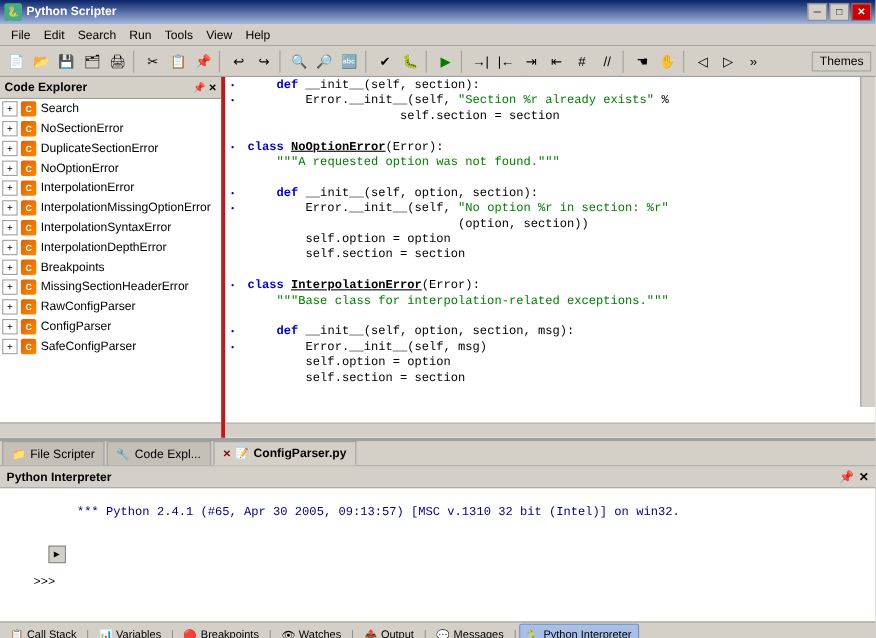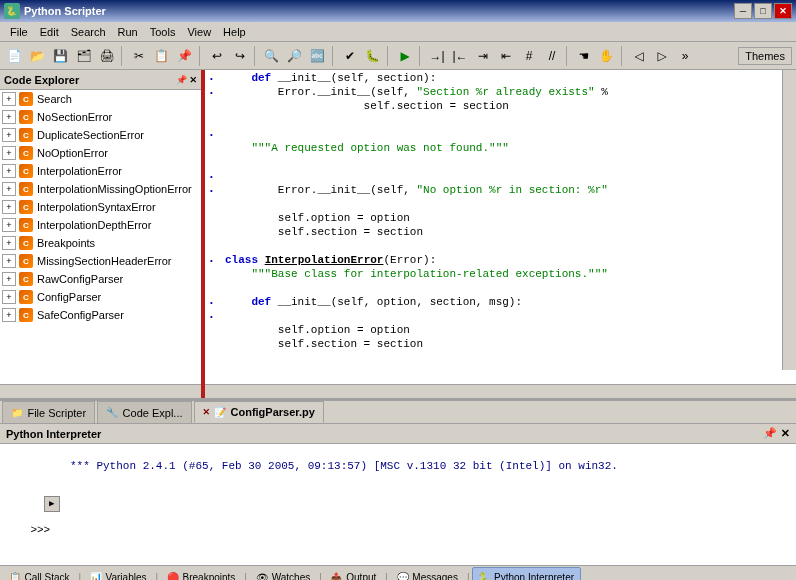--- a/index.html
+++ b/index.html
@@ -421,38 +421,41 @@
         <div class="code-line">
           <span class="code-bullet"></span>
           <span class="code-text">                     self.section = section</span>
         </div>
         <div class="code-line">
           <span class="code-bullet"></span>
           <span class="code-text"></span>
         </div>
         <div class="code-line">
           <span class="code-bullet">•</span>
+          <span class="code-text"><span class="kw-class">class</span> <span class="cls-name">NoOptionError</span>(Error):</span>
         </div>
         <div class="code-line">
           <span class="code-bullet"></span>
           <span class="code-text">    <span class="str">"""A requested option was not found."""</span></span>
         </div>
         <div class="code-line">
           <span class="code-bullet"></span>
           <span class="code-text"></span>
         </div>
         <div class="code-line">
           <span class="code-bullet">•</span>
+          <span class="code-text">    <span class="kw-def">def</span> __init__(self, option, section):</span>
         </div>
         <div class="code-line">
           <span class="code-bullet">•</span>
           <span class="code-text">        Error.__init__(self, <span class="str">"No option %r in section: %r"</span></span>
         </div>
         <div class="code-line">
           <span class="code-bullet"></span>
+          <span class="code-text">                             (option, section))</span>
         </div>
         <div class="code-line">
           <span class="code-bullet"></span>
           <span class="code-text">        self.option = option</span>
         </div>
         <div class="code-line">
           <span class="code-bullet"></span>
           <span class="code-text">        self.section = section</span>
         </div>
         <div class="code-line">
@@ -470,20 +473,21 @@
         <div class="code-line">
           <span class="code-bullet"></span>
           <span class="code-text"></span>
         </div>
         <div class="code-line">
           <span class="code-bullet">•</span>
           <span class="code-text">    <span class="kw-def">def</span> __init__(self, option, section, msg):</span>
         </div>
         <div class="code-line">
           <span class="code-bullet">•</span>
+          <span class="code-text">        Error.__init__(self, msg)</span>
         </div>
         <div class="code-line">
           <span class="code-bullet"></span>
           <span class="code-text">        self.option = option</span>
         </div>
         <div class="code-line">
           <span class="code-bullet"></span>
           <span class="code-text">        self.section = section</span>
         </div>
       </div>
@@ -512,21 +516,21 @@
 <div class="bottom-section">
   <div class="bottom-panel-header">
     <span>Python Interpreter</span>
     <div style="display:flex; gap:4px; align-items:center;">
       <span style="font-size:11px;">📌</span>
       <span style="font-size:11px;">✕</span>
     </div>
   </div>
   <div class="interpreter-area">
     <div class="interp-line">
-      <span style="color:#000080;">    *** Python 2.4.1 (#65, Feb 30 2005, 09:13:57) [MSC v.1310 32 bit (Intel)] on win32.</span>
+      <span style="color:#000080;">    *** Python 2.4.1 (#65, Apr 30 2005, 09:13:57) [MSC v.1310 32 bit (Intel)] on win32.</span>
     </div>
     <div class="interp-line">
       <span class="interp-icon">▶</span>
     </div>
     <div class="interp-line">    &gt;&gt;&gt;</div>
   </div>
 
   <div class="bottom-tab-bar">
     <div class="bottom-tab">
       <span>📋</span>

